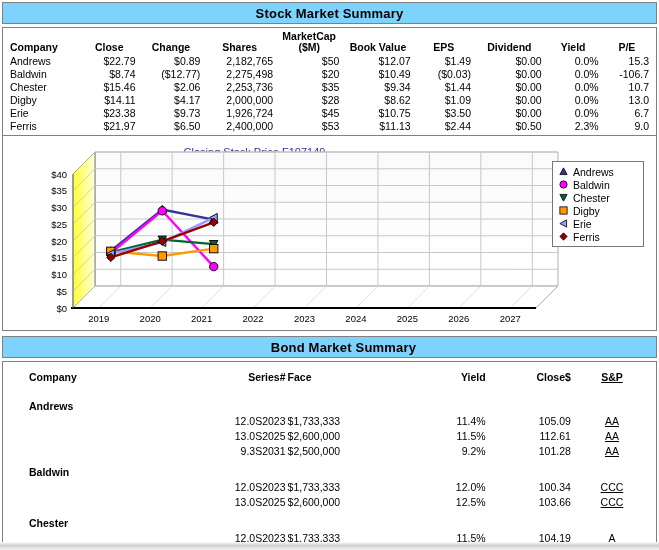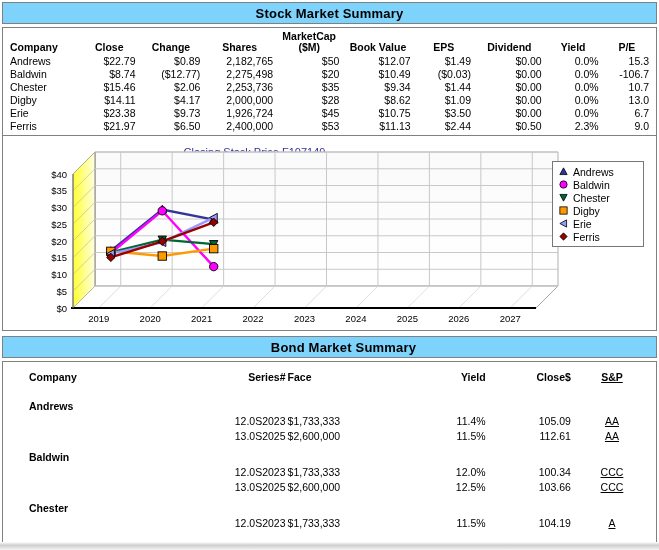--- a/index.html
+++ b/index.html
@@ -440,20 +440,28 @@
           </tr>
           <tr>
             <td class="c-company"></td>
             <td class="c-series">13.0S2025</td>
             <td class="c-face">$2,600,000</td>
             <td class="c-yield">11.5%</td>
             <td class="c-close">112.61</td>
             <td class="c-sp">AA</td>
           </tr>
           <tr>
+            <td class="c-company"></td>
+            <td class="c-series">9.3S2031</td>
+            <td class="c-face">$2,500,000</td>
+            <td class="c-yield">9.2%</td>
+            <td class="c-close">101.28</td>
+            <td class="c-sp">AA</td>
+          </tr>
+          <tr>
             <td class="c-company bond-company">Baldwin</td>
             <td></td>
             <td></td>
             <td></td>
             <td></td>
             <td></td>
           </tr>
           <tr>
             <td class="c-company"></td>
             <td class="c-series">12.0S2023</td>

